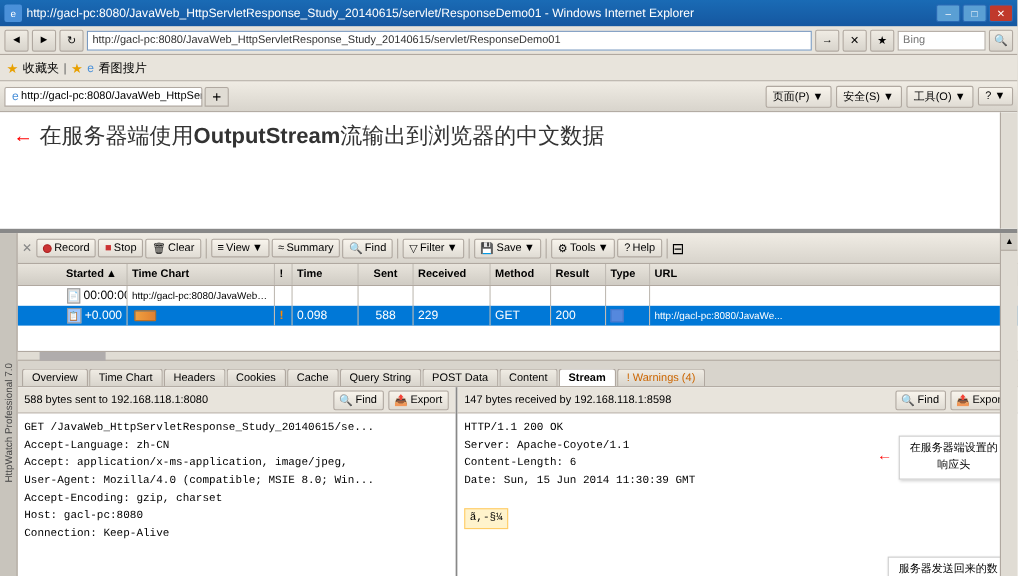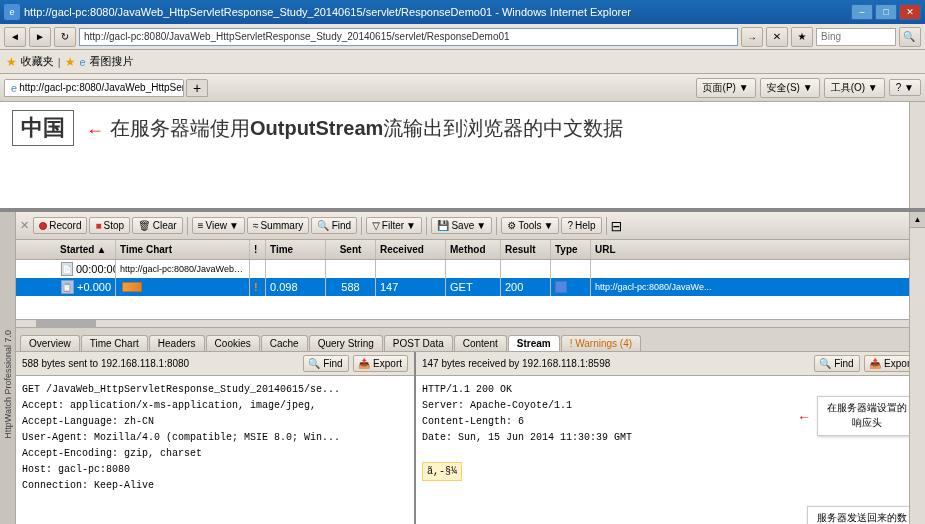--- a/index.html
+++ b/index.html
@@ -142,21 +142,20 @@
   <div class="ie-toolbar-right">
     <div class="ie-menu-btn">页面(P) ▼</div>
     <div class="ie-menu-btn">安全(S) ▼</div>
     <div class="ie-menu-btn">工具(O) ▼</div>
     <div class="ie-menu-btn">? ▼</div>
   </div>
 </div>
 
 <div class="ie-content">
   <div class="ie-page-content">
-    <div class="china-text">中国</div>
     <div class="arrow-annotation">
       <span class="red-arrow">←</span>
       <span class="annotation-text">
         <span>在服务器端使用</span><span style="font-weight:bold;">OutputStream</span><span>流输出到浏览器的中文数据</span>
       </span>
     </div>
   </div>
   <div class="scrollbar-right"></div>
 </div>
 
@@ -280,21 +279,21 @@
         <div class="hw-col hw-col-started" style="gap:2px;">
           <div class="hw-row-icon" style="background:#a0c8ff; color:blue;">📋</div>
           <span>+0.000</span>
         </div>
         <div class="hw-col hw-col-timechart">
           <div class="hw-timebar" style="width:20px;"></div>
         </div>
         <div class="hw-col hw-col-excl" style="color:#ff8800;font-weight:bold;">!</div>
         <div class="hw-col hw-col-time">0.098</div>
         <div class="hw-col hw-col-sent">588</div>
-        <div class="hw-col hw-col-received">147</div>
+        <div class="hw-col hw-col-received">229</div>
         <div class="hw-col hw-col-method">GET</div>
         <div class="hw-col hw-col-result">200</div>
         <div class="hw-col hw-col-type">
           <div style="width:12px;height:12px;background:#5588dd;border:1px solid #4477cc;"></div>
         </div>
         <div class="hw-col hw-col-url" style="font-size:9px;overflow:hidden;white-space:nowrap;text-overflow:ellipsis;">http://gacl-pc:8080/JavaWe...</div>
       </div>
     </div>
 
     <div class="hw-scroll">
@@ -324,22 +323,22 @@
             <span>🔍</span>
             <span>Find</span>
           </div>
           <div class="hw-btn">
             <span>📤</span>
             <span>Export</span>
           </div>
         </div>
         <div class="hw-detail-text">
           <div>GET /JavaWeb_HttpServletResponse_Study_20140615/se...</div>
+          <div>Accept-Language: zh-CN</div>
           <div>Accept: application/x-ms-application, image/jpeg,</div>
-          <div>Accept-Language: zh-CN</div>
           <div>User-Agent: Mozilla/4.0 (compatible; MSIE 8.0; Win...</div>
           <div>Accept-Encoding: gzip, charset</div>
           <div>Host: gacl-pc:8080</div>
           <div>Connection: Keep-Alive</div>
         </div>
 
       </div>
 
       <div class="hw-detail-right">
         <div class="hw-detail-toolbar">

